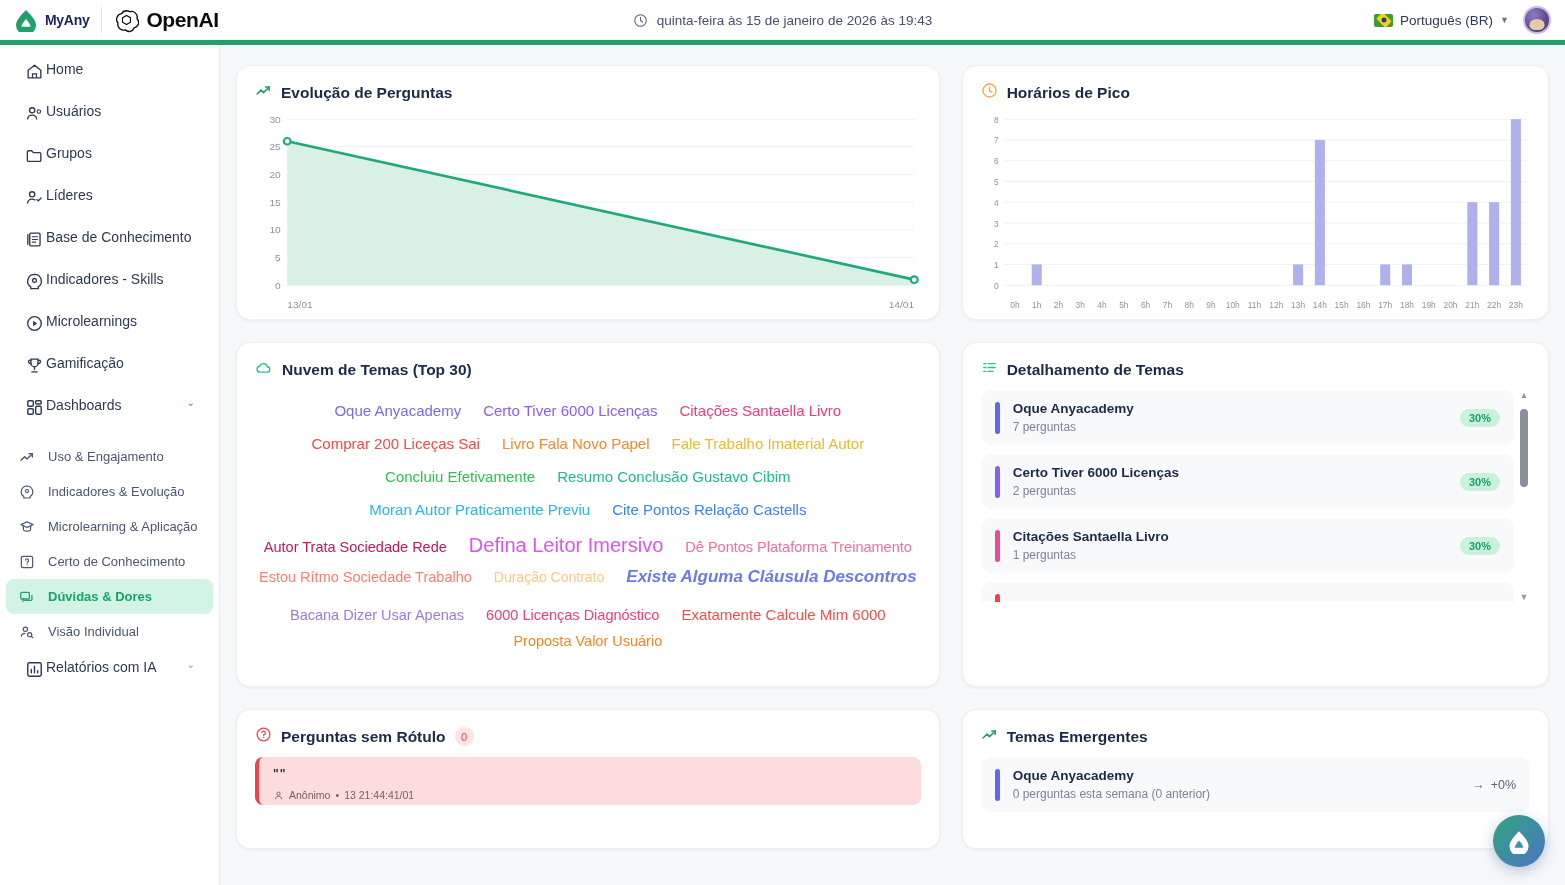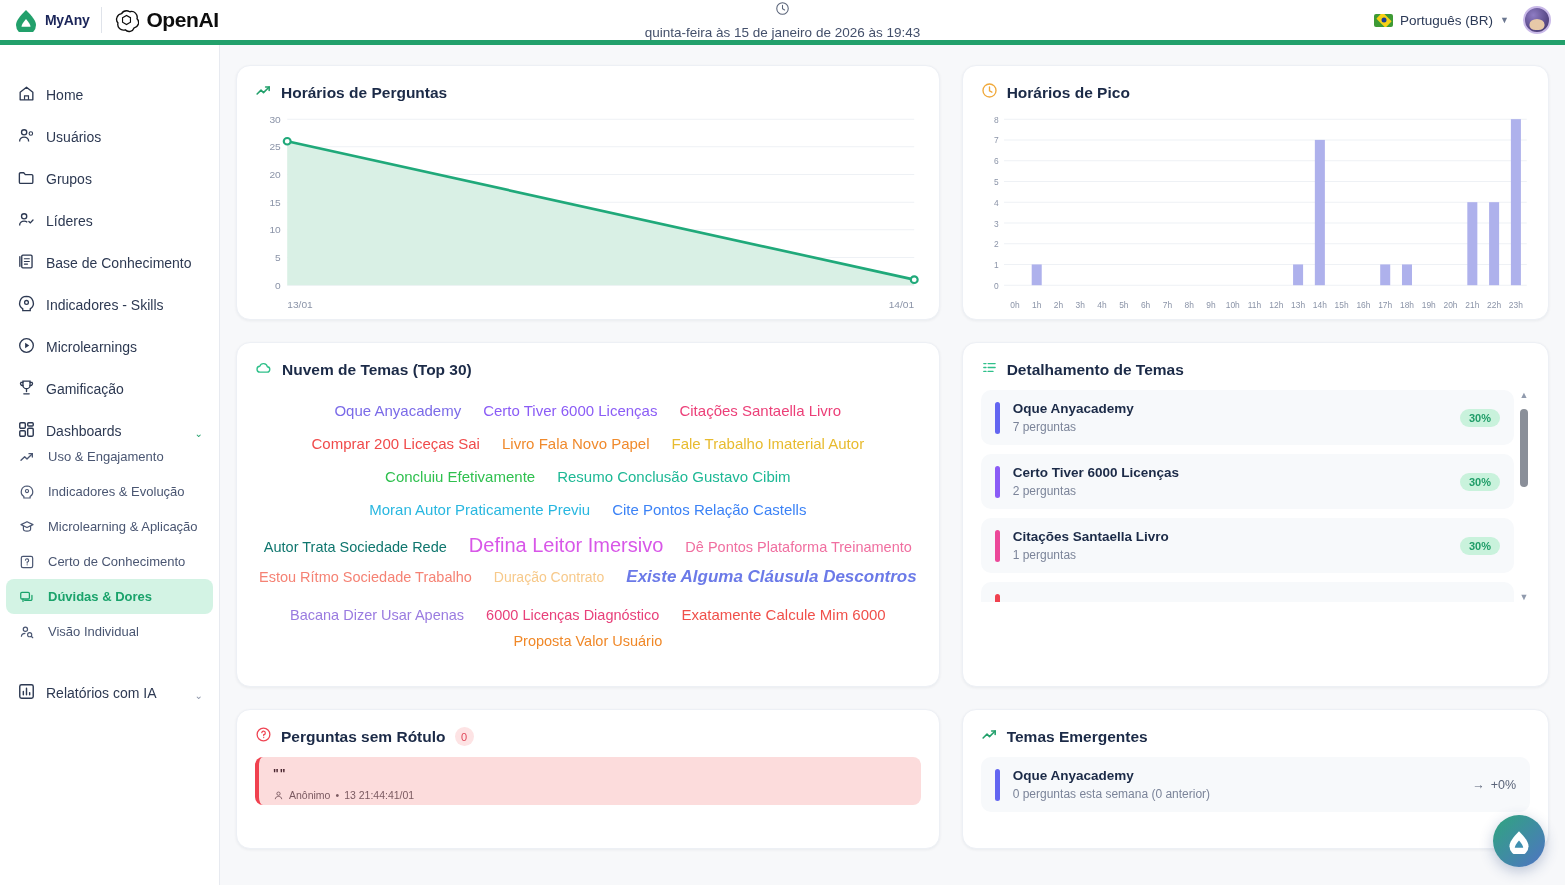--- a/index.html
+++ b/index.html
@@ -19,21 +19,21 @@
   .brand-logo { display: flex; align-items: center; gap: 7px; }
   .myany-mark { width: 24px; height: 24px; }
   .brand-name {
     font-size: 14px; font-weight: bold; color: #1b2559; letter-spacing: -.3px;
   }
   .brand-sep { width: 1px; height: 26px; background: #dfe3ea; }
   .openai-wrap { display: flex; align-items: center; gap: 7px; }
   .openai-name { font-size: 21px; font-weight: bold; color: #0d0d0d; letter-spacing: -.4px; }
   .topbar-center {
     position: absolute; left: 0; right: 0; margin: 0 auto; width: 420px;
-    display: flex; align-items: center; justify-content: center; gap: 9px; flex-direction: column;
+    display: flex; align-items: flex-start; justify-content: center; gap: 9px;
   }
   .topbar-datetime { font-size: 13.5px; color: #44506b; }
   .topbar-right {
     position: absolute; right: 14px; display: flex; align-items: center; gap: 14px;
   }
   .lang { display: flex; align-items: center; gap: 7px; cursor: pointer; }
   .flag {
     width: 19px; height: 13px; border-radius: 2px; background: #3e9a35;
     position: relative; overflow: hidden; flex: none;
   }
@@ -62,22 +62,22 @@
     position: absolute; top: 40px; left: 0; width: 1565px; height: 5px;
     background: #22a06b;
   }
   
   .sidebar {
     position: absolute; top: 45px; left: 0; width: 220px; height: 840px;
     background: #ffffff; border-right: 1px solid #e7eaf0;
     padding-top: 16px; overflow: hidden;
   }
   .nav-item {
-    display: flex; align-items: flex-end; gap: 10px;
-    height: 42px; padding: 0 16px; cursor: pointer;
+    display: flex; align-items: flex-start; gap: 2px;
+    height: 42px; padding: 0 24px; cursor: pointer;
     font-size: 14px; color: #2d3952;
   }
   .nav-item .ico { width: 20px; height: 20px; flex: none; display: flex; align-items: center; justify-content: center; }
   .nav-item .lbl { flex: 1; }
   .nav-item .chev { font-size: 10px; color: #22a06b; }
   .nav-sub {
     display: flex; align-items: center; gap: 12px;
     height: 35px; margin: 0 6px; padding: 0 12px; border-radius: 8px;
     font-size: 13px; color: #4a5672; cursor: pointer;
   }
@@ -386,21 +386,21 @@
   <div class="grid">
 
     <div class="card h-chart1">
       <div class="card-head">
         <span>
           <svg width="17" height="17" viewBox="0 0 24 24">
               <path d="M3 17l5.5-5.5 3.5 3.5L20 7" fill="none" stroke="#22a06b" stroke-width="2.2" stroke-linecap="round" stroke-linejoin="round"></path>
               <path d="M15 7h5v5" fill="none" stroke="#22a06b" stroke-width="2.2" stroke-linecap="round"></path>
             </svg>
         </span>
-        <span class="card-title">Horários de Perguntas</span>
+        <span class="card-title">Evolução de Perguntas</span>
       </div>
       <div class="chart-area">
         <svg class="plot" viewBox="0 0 620 200" preserveAspectRatio="none">
           <g id="line-grid">
               <line x1="30" y1="168" x2="614" y2="168" class="gridline"></line>
               <line x1="30" y1="141" x2="614" y2="141" class="gridline"></line>
               <line x1="30" y1="114" x2="614" y2="114" class="gridline"></line>
               <line x1="30" y1="87" x2="614" y2="87" class="gridline"></line>
               <line x1="30" y1="60" x2="614" y2="60" class="gridline"></line>
               <line x1="30" y1="33" x2="614" y2="33" class="gridline"></line>
@@ -525,21 +525,21 @@
           </div>
           <div class="cloud-row">
             <span class="cloud-word" style="color: rgb(47, 192, 79); font-size: 15px; font-weight: normal;">Concluiu Efetivamente</span>
             <span class="cloud-word" style="color: rgb(29, 184, 149); font-size: 15px; font-weight: normal;">Resumo Conclusão Gustavo Cibim</span>
           </div>
           <div class="cloud-row">
             <span class="cloud-word" style="color: rgb(40, 183, 224); font-size: 15px; font-weight: normal;">Moran Autor Praticamente Previu</span>
             <span class="cloud-word" style="color: rgb(59, 130, 246); font-size: 15px; font-weight: normal;">Cite Pontos Relação Castells</span>
           </div>
           <div class="cloud-row">
-            <span class="cloud-word" style="color: #0f766e; font-size: 14.5px; font-weight: normal;">Autor Trata Sociedade Rede</span>
+            <span class="cloud-word" style="color: #be185d; font-size: 14.5px; font-weight: normal;">Autor Trata Sociedade Rede</span>
             <span class="cloud-word" style="color: rgb(216, 87, 232); font-size: 20px; font-weight: normal;">Defina Leitor Imersivo</span>
             <span class="cloud-word" style="color: rgb(240, 111, 160); font-size: 14.5px; font-weight: normal;">Dê Pontos Plataforma Treinamento</span>
           </div>
           <div class="cloud-row">
             <span class="cloud-word" style="color: rgb(245, 130, 116); font-size: 14.5px; font-weight: normal;">Estou Rítmo Sociedade Trabalho</span>
             <span class="cloud-word" style="color: rgb(247, 201, 138); font-size: 14px; font-weight: normal;">Duração Contrato</span>
             <span class="cloud-word" style="color: rgb(107, 122, 232); font-size: 17px; font-weight: bold; font-style: italic;">Existe Alguma Cláusula Descontros</span>
           </div>
           <div class="cloud-row">
             <span class="cloud-word" style="color: rgb(154, 123, 224); font-size: 14.5px; font-weight: normal; margin-top: 7px;">Bacana Dizer Usar Apenas</span>

